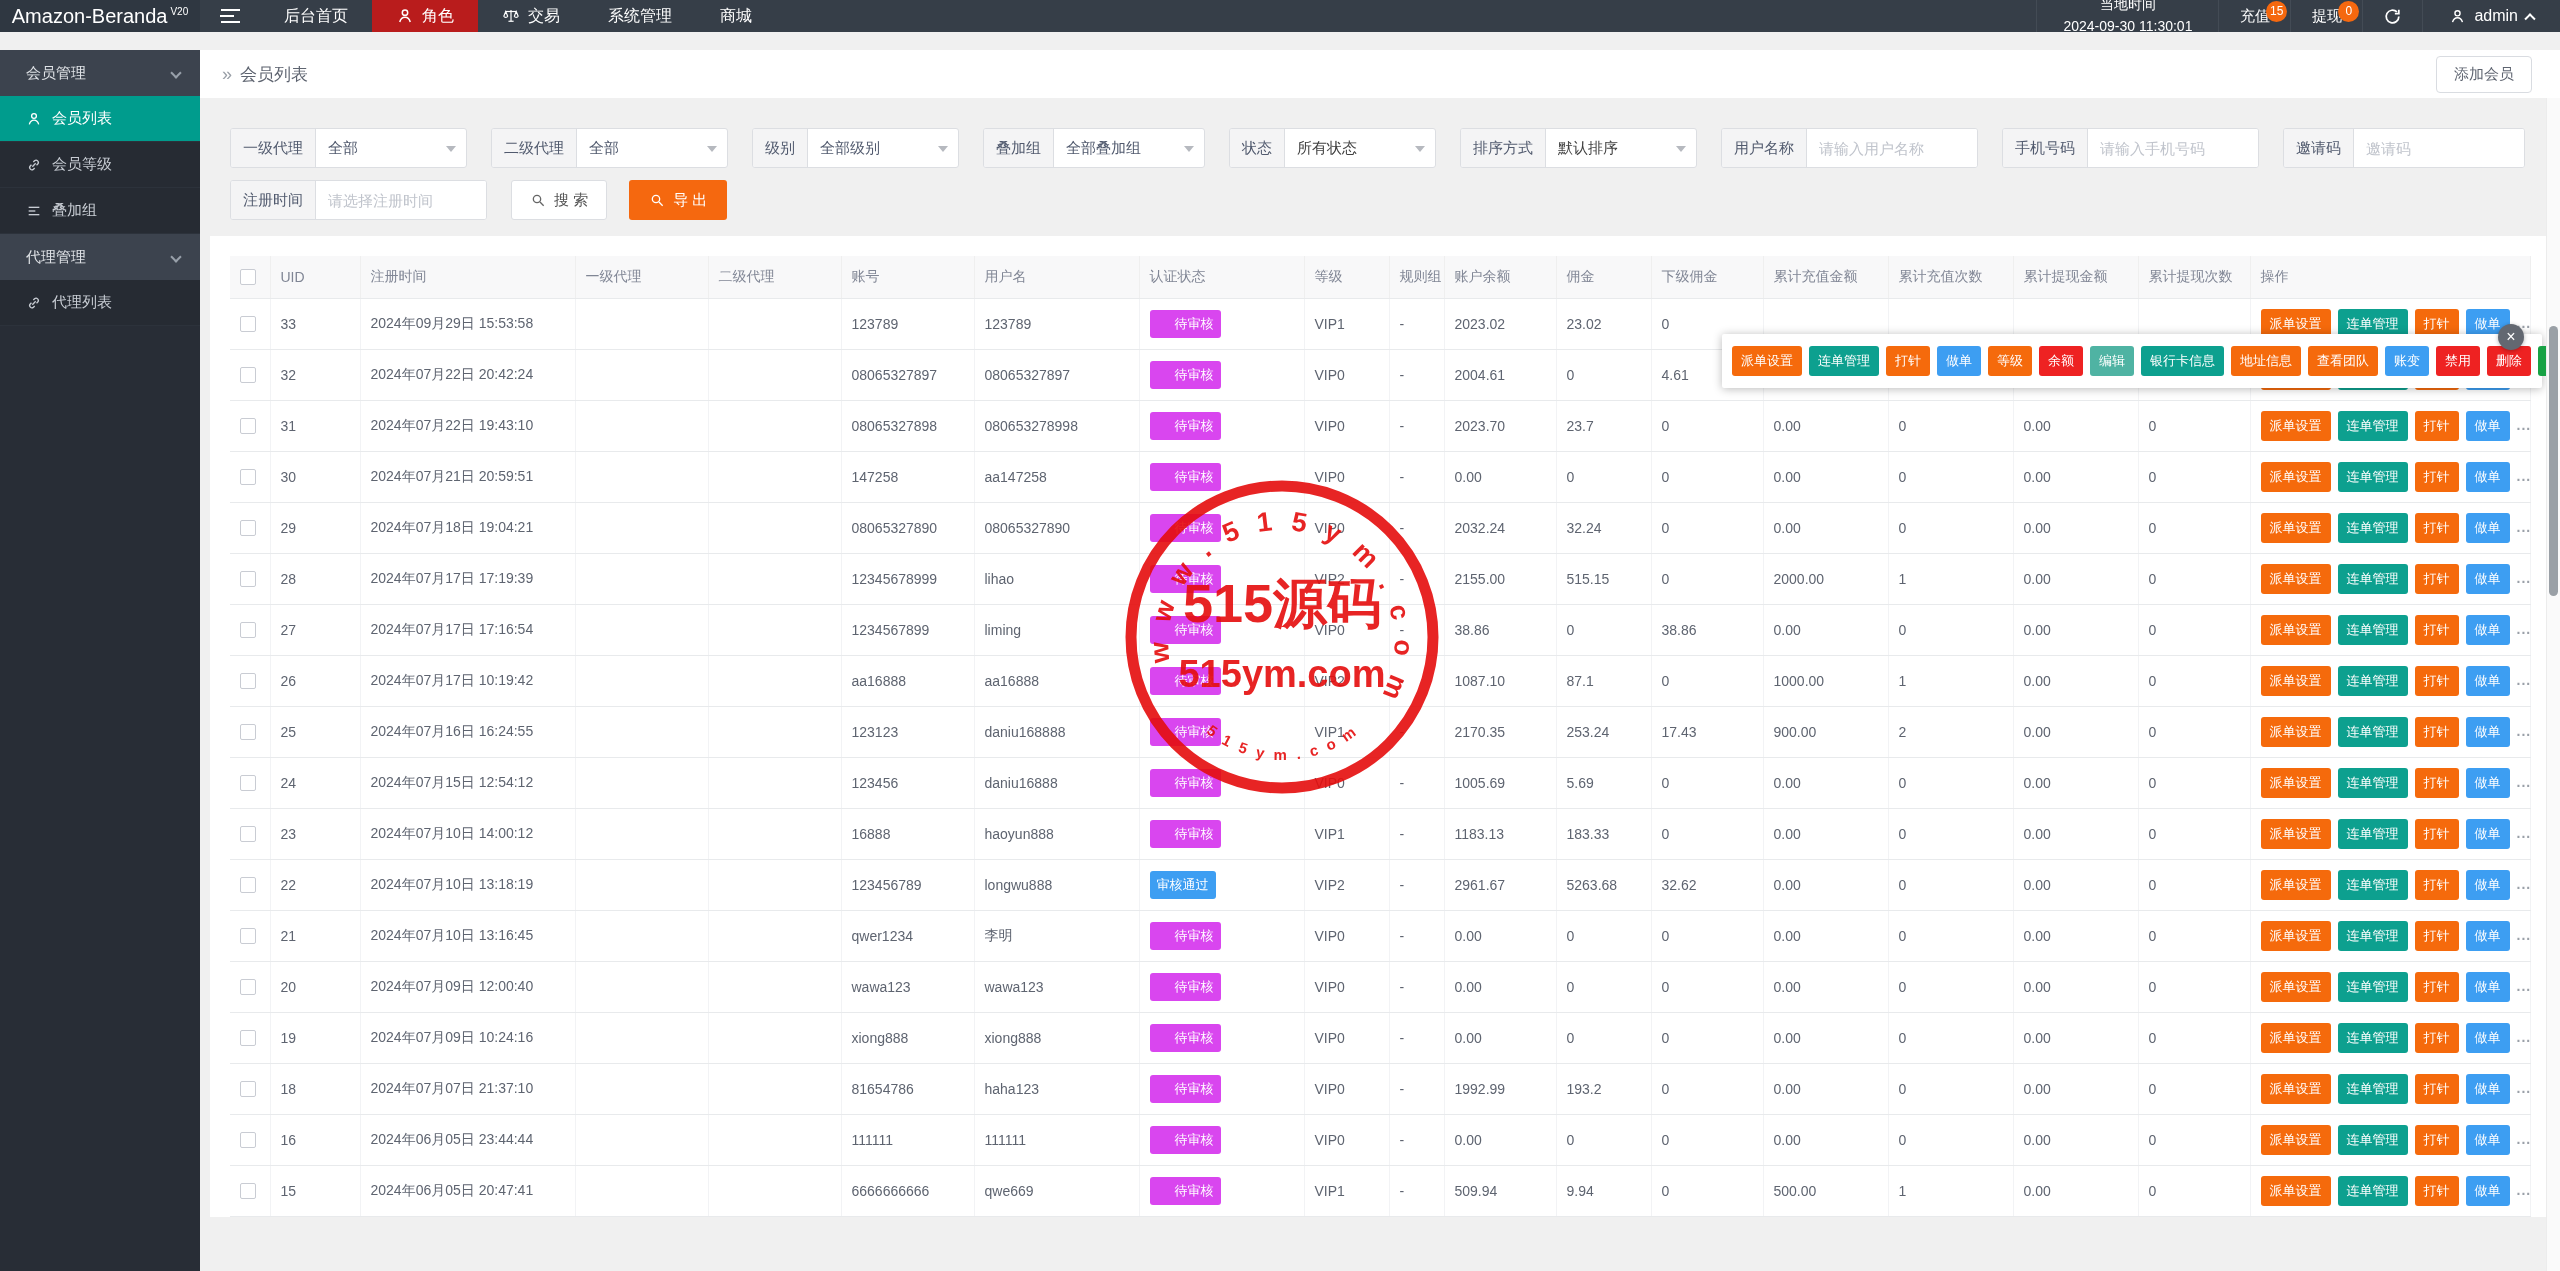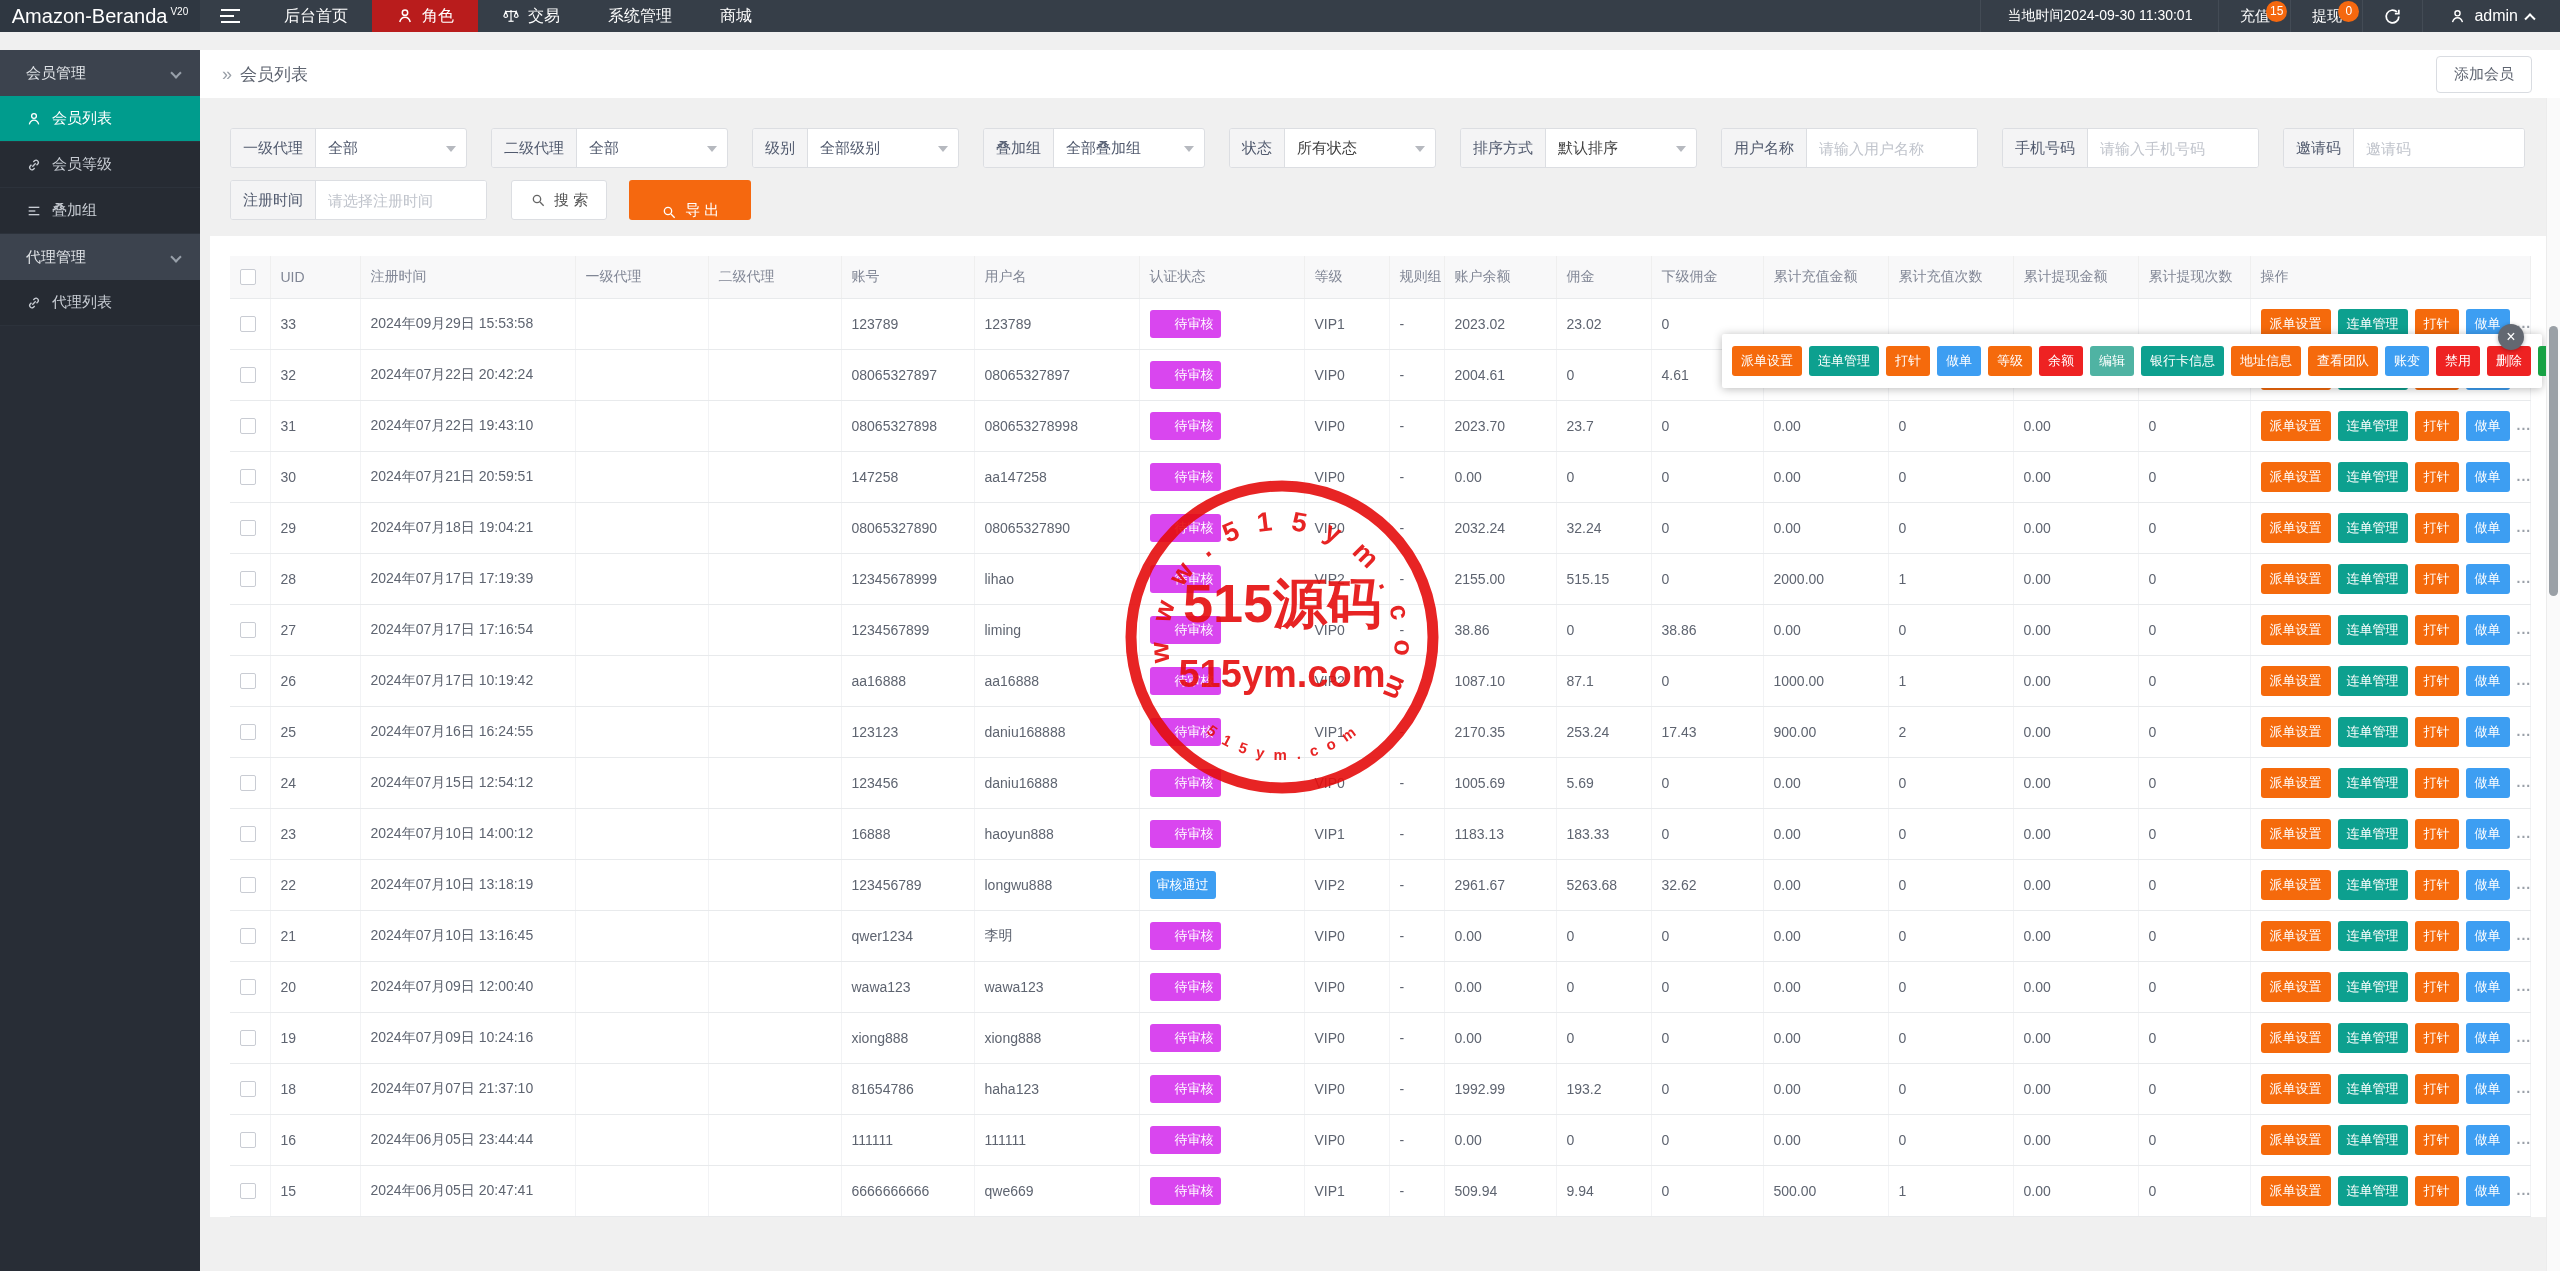--- a/index.html
+++ b/index.html
@@ -13,21 +13,21 @@
   .logo { width:200px; background:#2f3741; color:#fff; font-size:20px; display:flex; align-items:center; justify-content:center; }
   .logo sup { font-size:10px; margin-left:3px; transform:translateY(-5px); }
   .nav-left { display:flex; align-items:stretch; }
   .hamburger { width:60px; display:flex; flex-direction:column; justify-content:center; align-items:center; gap:4px; cursor:pointer; }
   .hamburger i { display:block; width:19px; height:2px; background:#fff; }
   .hamburger i:nth-child(2){ width:14px; align-self:flex-start; margin-left:20px; }
   .nav-item { display:flex; align-items:center; gap:8px; padding:0 24px; color:#fff; font-size:16px; cursor:pointer; }
   .nav-item.active { background:#b91c1c; }
   .nav-item svg { width:18px; height:18px; }
   .nav-right { margin-left:auto; display:flex; align-items:stretch; }
-  .nav-time { border-left:1px solid #434b55; border-right:1px solid #434b55; padding:0 26px; display:flex; flex-direction:row; justify-content:center; align-items:center; color:#fff; font-size:14px; line-height:1.55; }
+  .nav-time { border-left:1px solid #434b55; border-right:1px solid #434b55; padding:0 26px; display:flex; flex-direction:column; justify-content:center; align-items:center; color:#fff; font-size:14px; line-height:1.55; }
   .nav-pill { position:relative; width:72px; display:flex; align-items:center; justify-content:center; color:#fff; font-size:15px; border-right:1px solid #434b55; cursor:pointer; }
   .nav-badge { position:absolute; top:1px; right:3px; min-width:21px; height:21px; border-radius:11px; background:#f5680f; color:#fff; font-size:12px; line-height:21px; text-align:center; padding:0 4px; }
   .nav-refresh { width:60px; display:flex; align-items:center; justify-content:center; border-right:1px solid #434b55; cursor:pointer; }
   .nav-refresh svg { width:19px; height:19px; }
   .nav-user { display:flex; align-items:center; gap:8px; padding:0 26px; color:#fff; font-size:16px; cursor:pointer; }
   .nav-user svg { width:17px; height:17px; }
   .chev { display:inline-block; width:8px; height:8px; border-right:2px solid #fff; border-bottom:2px solid #fff; }
   .chev.up { transform:rotate(-135deg) translate(-2px,-2px); }
   .chev.down { transform:rotate(45deg); border-color:#98a0aa; }
   
@@ -47,21 +47,21 @@
   .filters { padding:30px 20px 0 30px; display:flex; flex-direction:column; gap:12px; }
   .frow { display:flex; align-items:center; gap:24px; }
   .fgroup { display:inline-flex; align-items:stretch; height:40px; background:#fff; border:1px solid #dcdee2; border-radius:3px; overflow:hidden; }
   .flabel { background:#f4f4f5; color:#515a6e; font-size:15px; display:flex; align-items:center; padding:0 12px; border-right:1px solid #dcdee2; white-space:nowrap; }
   .fvalue { position:relative; display:flex; align-items:center; font-size:15px; color:#515a6e; padding:0 30px 0 12px; min-width:150px; cursor:pointer; }
   .fvalue.muted { color:#404040; }
   .fvalue .caret { position:absolute; right:10px; top:17px; width:0; height:0; border-left:5px solid transparent; border-right:5px solid transparent; border-top:6px solid #b6b9bf; }
   .fgroup input { border:none; outline:none; height:38px; padding:0 12px; font-size:15px; color:#515a6e; width:170px; font-family:inherit; }
   .fgroup input::placeholder { color:#c0c4cc; }
   .btn-plain { display:inline-flex; align-items:center; gap:8px; height:40px; padding:0 18px; background:#fff; border:1px solid #dcdee2; border-radius:3px; color:#555; font-size:15px; cursor:pointer; }
-  .btn-solid { display:inline-flex; align-items:flex-end; gap:8px; height:40px; padding:0 32px; background:#f5680f; border:none; border-radius:3px; color:#fff; font-size:15px; cursor:pointer; }
+  .btn-solid { display:inline-flex; align-items:center; gap:8px; height:40px; padding:0 20px; background:#f5680f; border:none; border-radius:3px; color:#fff; font-size:15px; cursor:pointer; }
   .btn-plain svg, .btn-solid svg { width:16px; height:16px; }
   
   .card { margin:16px 14px 0 10px; background:#fff; padding:20px 20px 0 20px; min-height:980px; }
   table { width:100%; border-collapse:collapse; table-layout:fixed; }
   th { height:42px; background:#f8f8f9; color:#808695; font-weight:400; font-size:14px; text-align:left; padding:0 10px; border-bottom:1px solid #e8eaec; border-right:1px solid #efefef; white-space:nowrap; overflow:hidden; }
   td { height:51px; color:#5e6470; font-size:14px; padding:0 10px; border-bottom:1px solid #e8eaec; border-right:1px solid #f2f3f5; white-space:nowrap; overflow:hidden; background:#fff; }
   .checkbox { display:inline-block; width:16px; height:16px; border:1px solid #c9ccd3; border-radius:2px; background:#fff; cursor:pointer; vertical-align:middle; }
   .badge { display:inline-block; padding:5px 7px; border-radius:3px; color:#fff; font-size:13px; }
   .badge.orange { background:#d946ef;padding-left:25px; }
   .badge.blue { background:#3d9ef2; }

